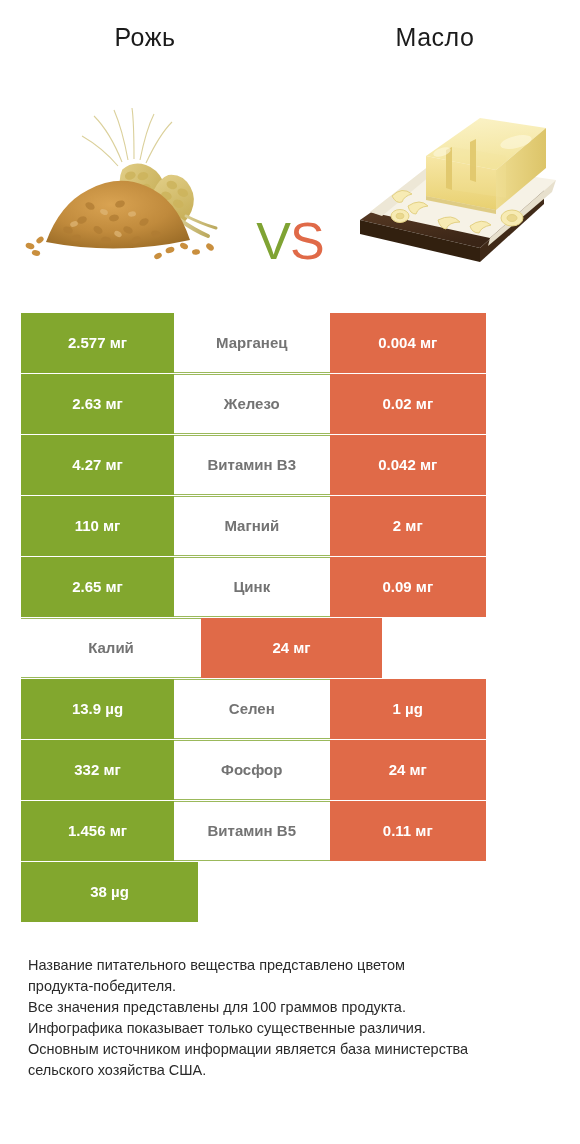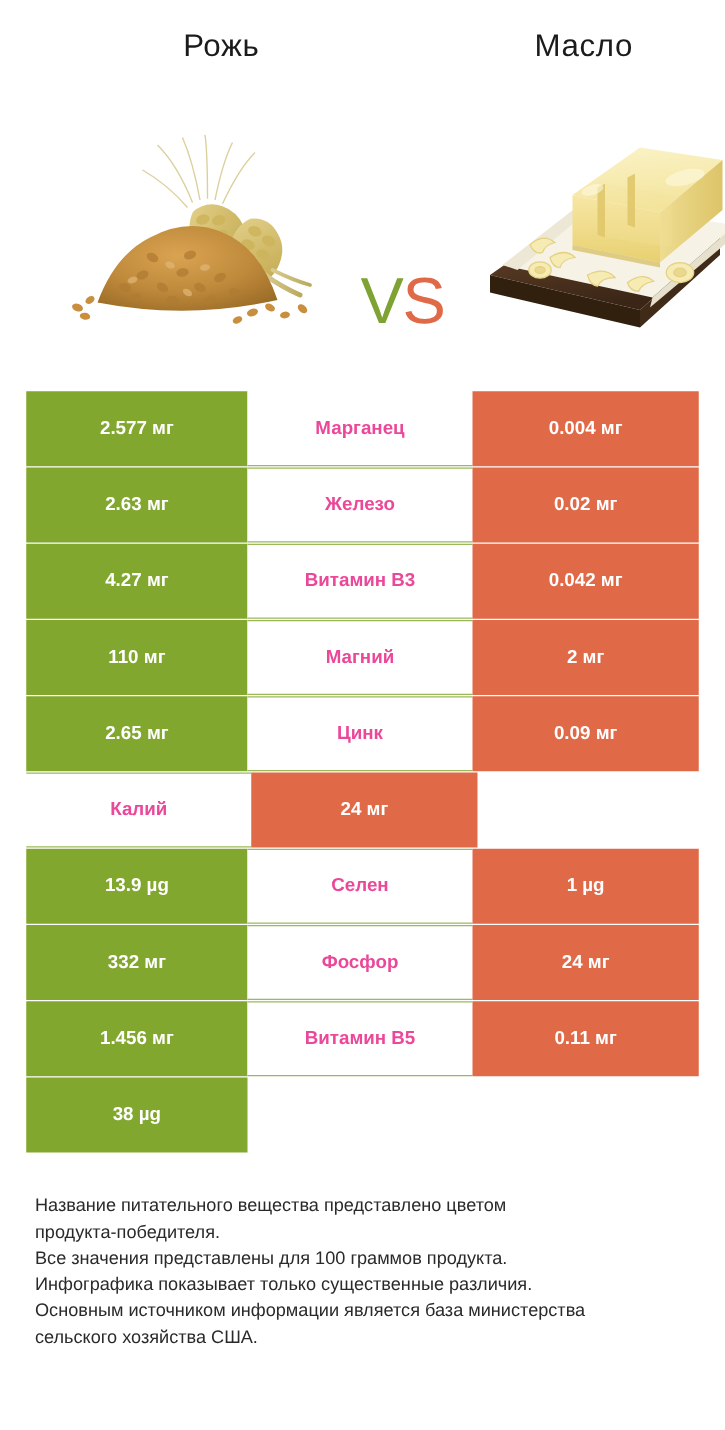--- a/index.html
+++ b/index.html
@@ -10,21 +10,20 @@
     background: #ffffff;
     font-family: "Liberation Sans", sans-serif;
     overflow: hidden;
   }
 
   .page {
     position: relative;
     width: 580px;
     height: 1144px;
     background: #ffffff;
-    padding-left: 32px;
   }
 
   
   .header {
     display: flex;
     width: 580px;
     height: 70px;
     padding-top: 20px;
   }
   .header-cell {
@@ -79,21 +78,21 @@
 
   
   .table {
     position: absolute;
     left: 21px;
     top: 313px;
     width: 538px;
   }
   .row {
     display: flex;
-    width: 538px;
+    width: 465px;
     height: 60px;
     margin-bottom: 1px;
   }
   .row:last-child { margin-bottom: 0; gap: 36px; }
 
   .cell {
     display: flex;
     align-items: center;
     justify-content: center;
     height: 60px;
@@ -104,21 +103,21 @@
   }
 
   .cell-left {
     width: 177px;
     background: #82A72E;
     color: #ffffff;
   }
   .cell-mid {
     width: 180px;
     background: #ffffff;
-    color: #ec4899;
+    color: #737373;
     border-top: 1px solid #9BB95B;
     border-bottom: 1px solid #9BB95B;
   }
   .row:first-child .cell-mid { border-top: none; }
   .row:last-child  .cell-mid { border-bottom: none; }
 
   .cell-right {
     width: 181px;
     background: #E06A48;
     color: #ffffff;

